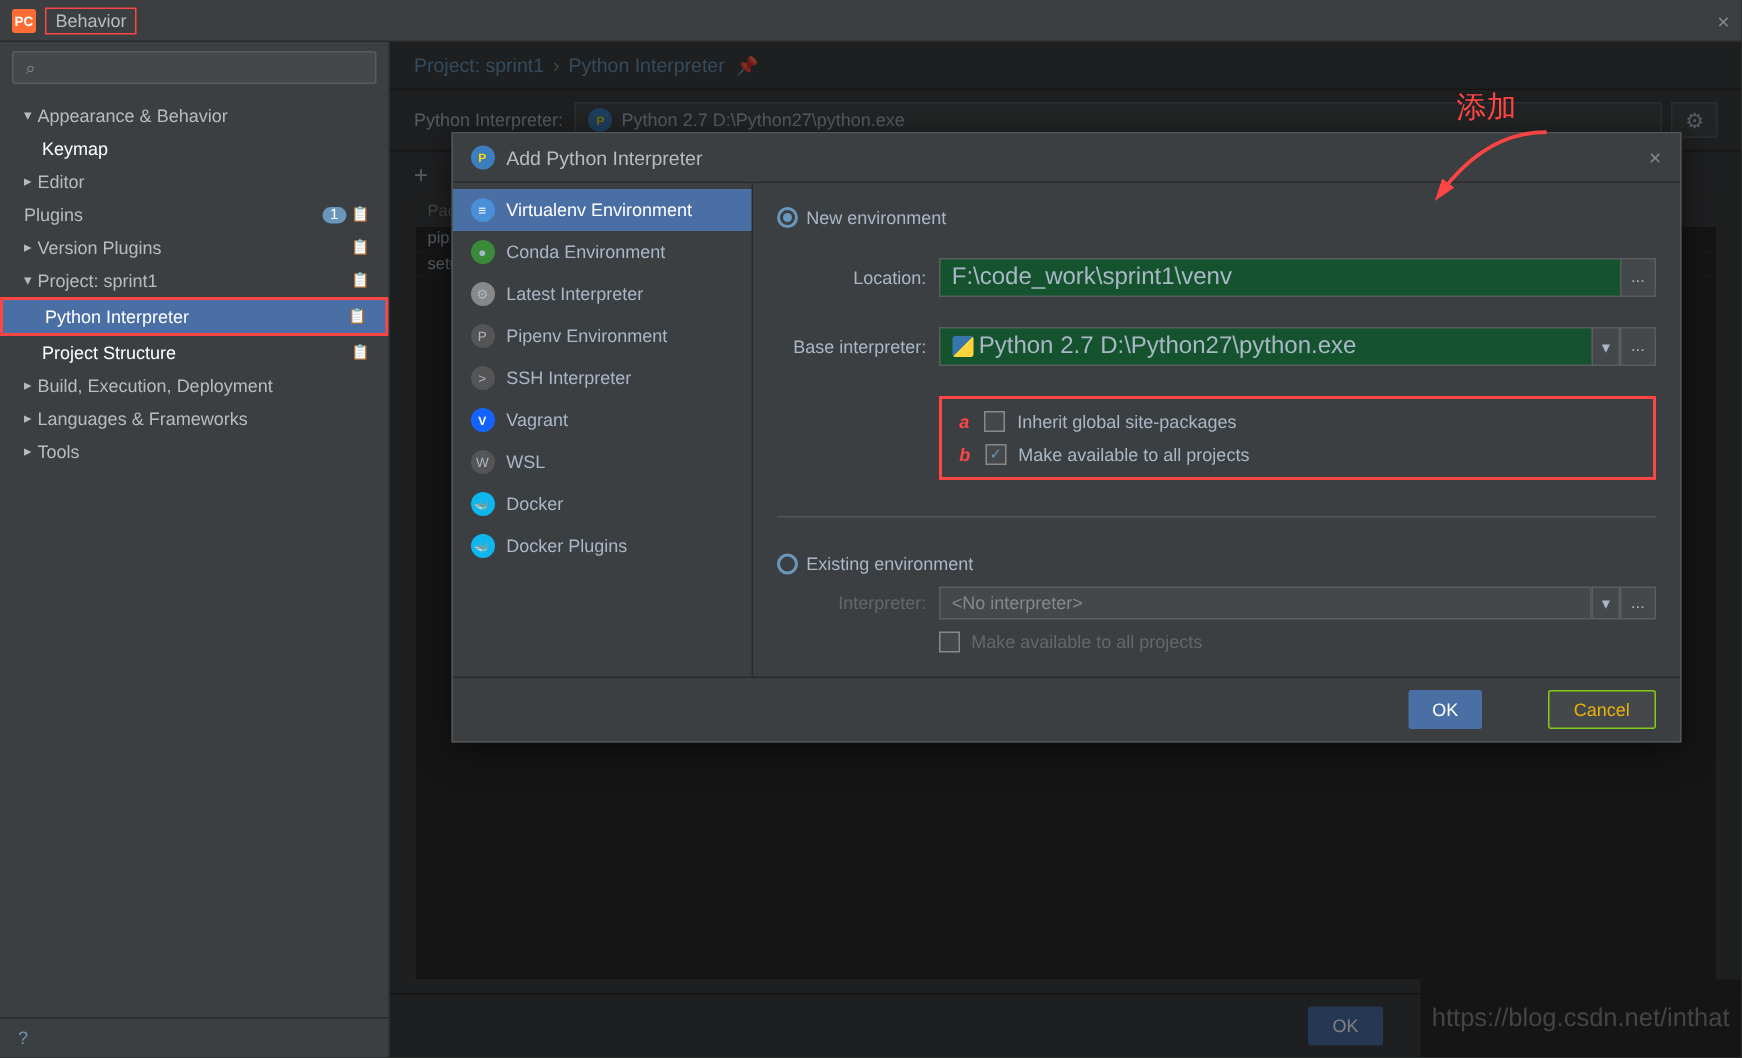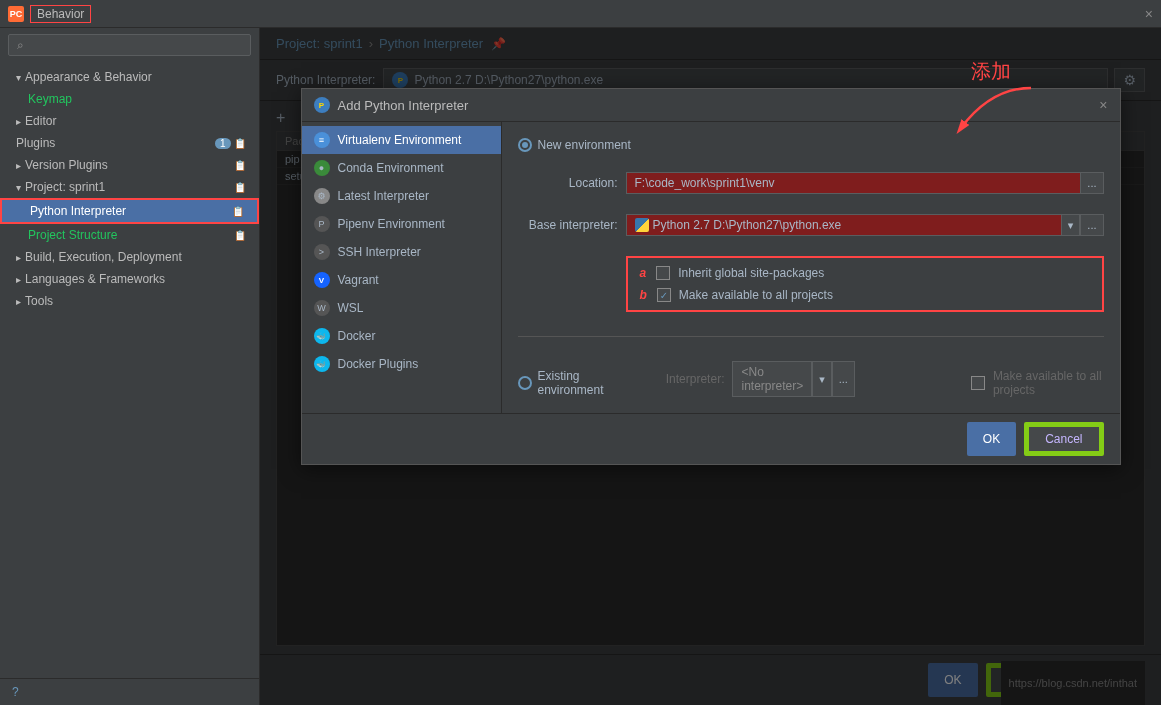--- a/index.html
+++ b/index.html
@@ -98,21 +98,21 @@
       flex: 1;
       overflow-y: auto;
       padding: 4px 0;
     }
 
     .sidebar-item {
       padding: 4px 12px 4px 16px;
       cursor: pointer;
       display: flex;
       align-items: center;
-      color: #22c55e;
+      color: #ffffff;
       font-size: 12px;
     }
 
     .sidebar-item.section-header {
       font-weight: 500;
       color: #bbbbbb;
     }
 
     .sidebar-item.selected {
       background: #4a6fa5;
@@ -263,31 +263,32 @@
       background: #3c3f41;
       border-top: 1px solid #2b2b2b;
     }
 
     .btn {
       padding: 5px 16px;
       border: none;
       cursor: pointer;
       font-size: 12px;
       border-radius: 2px;
+      margin-left: 36px;
     }
 
     .btn-primary {
       background: #4a6fa5;
       color: white;
     }
 
     .btn-secondary {
       background: #45484a;
-      color: #c4b5fd;
-      border: 5px solid #84cc16;
+      color: #eab308;
+      border: 1px solid #84cc16;
     }
 
     
     .dialog-overlay {
       position: absolute;
       top: 0; left: 0; right: 0; bottom: 0;
       background: rgba(0,0,0,0.5);
       display: flex;
       align-items: flex-start;
       justify-content: center;
@@ -426,26 +427,26 @@
       text-align: right;
     }
 
     .form-input-with-btn {
       display: flex;
       flex: 1;
     }
 
     .form-input-field {
       flex: 1;
-      background: #7f1d1d;
+      background: #14532d;
       border: 1px solid #5a5d5f;
       border-right: none;
       color: #a9b7c6;
       padding: 3px 8px;
-      font-size: 12px;
+      font-size: 16px;
     }
 
     .form-browse-btn {
       background: #45484a;
       border: 1px solid #5a5d5f;
       color: #a9b7c6;
       padding: 3px 6px;
       cursor: pointer;
       font-size: 11px;
     }
@@ -488,23 +489,22 @@
     }
 
     .section-divider {
       height: 1px;
       background: #555;
       margin: 4px 0;
     }
 
     .existing-row {
       display: flex;
-      flex-direction: row;
+      flex-direction: column;
       gap: 8px;
-      align-items: flex-end;
     }
 
     .existing-form-row {
       display: flex;
       align-items: center;
       gap: 8px;
     }
 
     .grayed { color: #666 !important; }
 
@@ -556,24 +556,24 @@
       right: 120px;
       z-index: 200;
       width: 100px;
       height: 60px;
     }
 
     
     .url-bar {
       position: absolute;
       bottom: 0;
-      right: 16px;
+      right: 0;
       background: #2b2b2b;
       color: #888;
-      font-size: 11px;
+      font-size: 17px;
       padding: 16px 8px;
       z-index: 50;
     }
 
     .python-icon {
       display: inline-flex;
       width: 14px; height: 14px;
       background: linear-gradient(135deg, #3776ab 50%, #ffd43b 50%);
       border-radius: 2px;
       margin-right: 4px;

